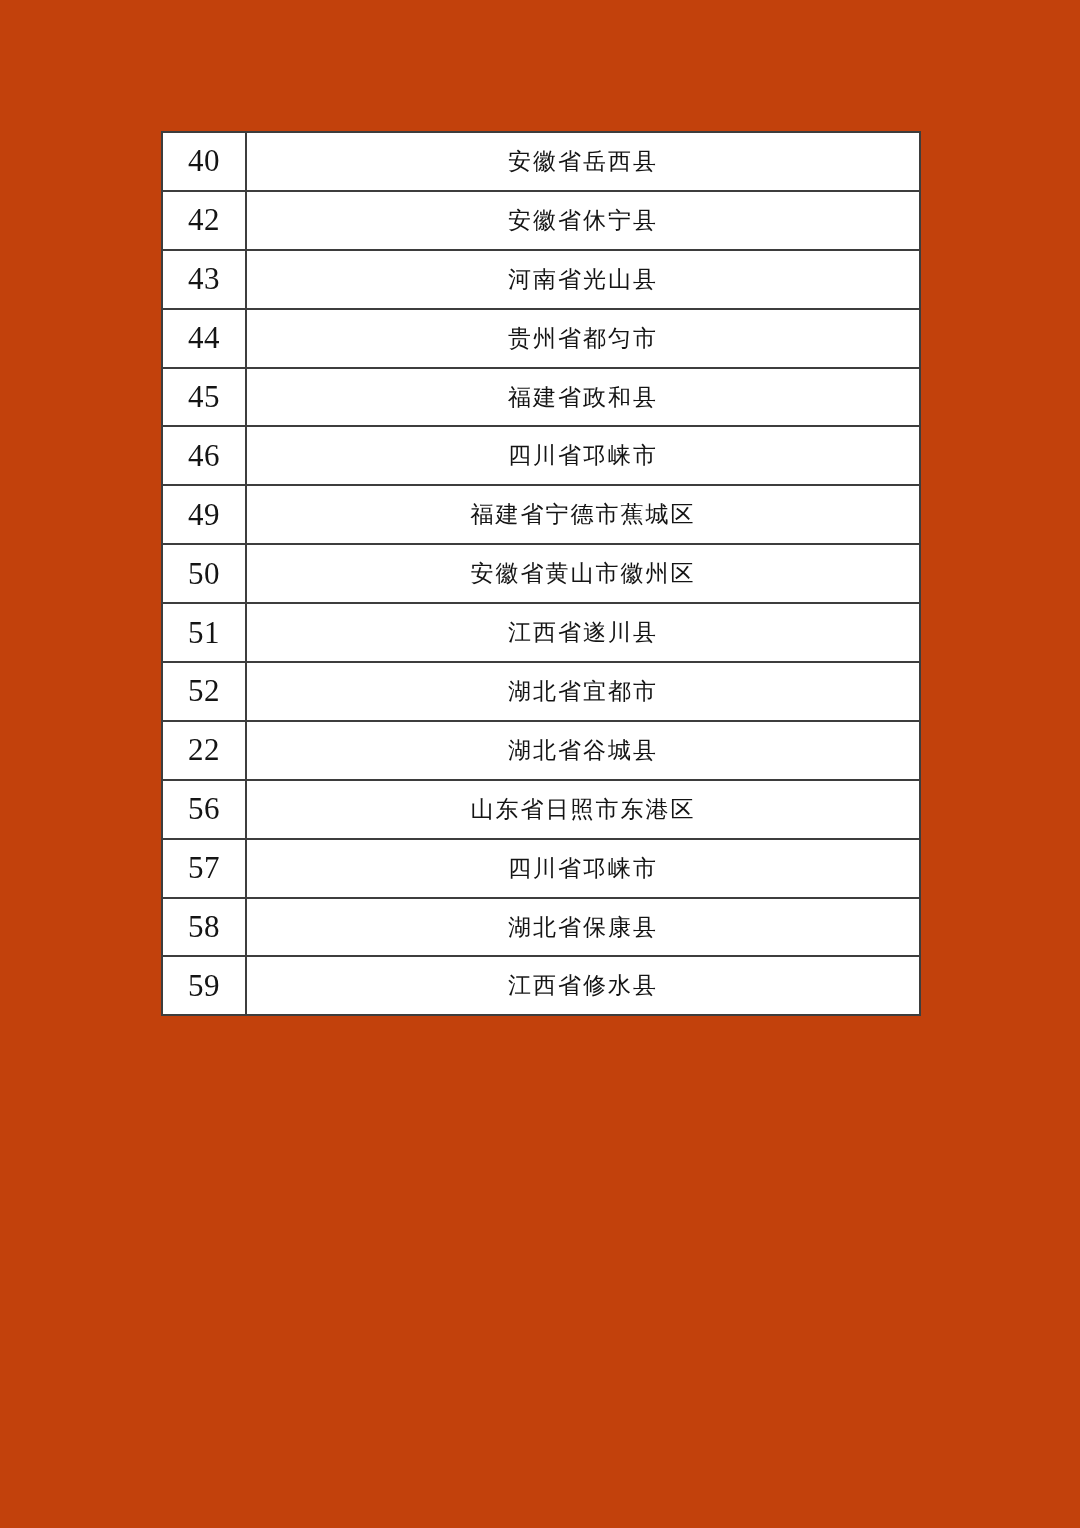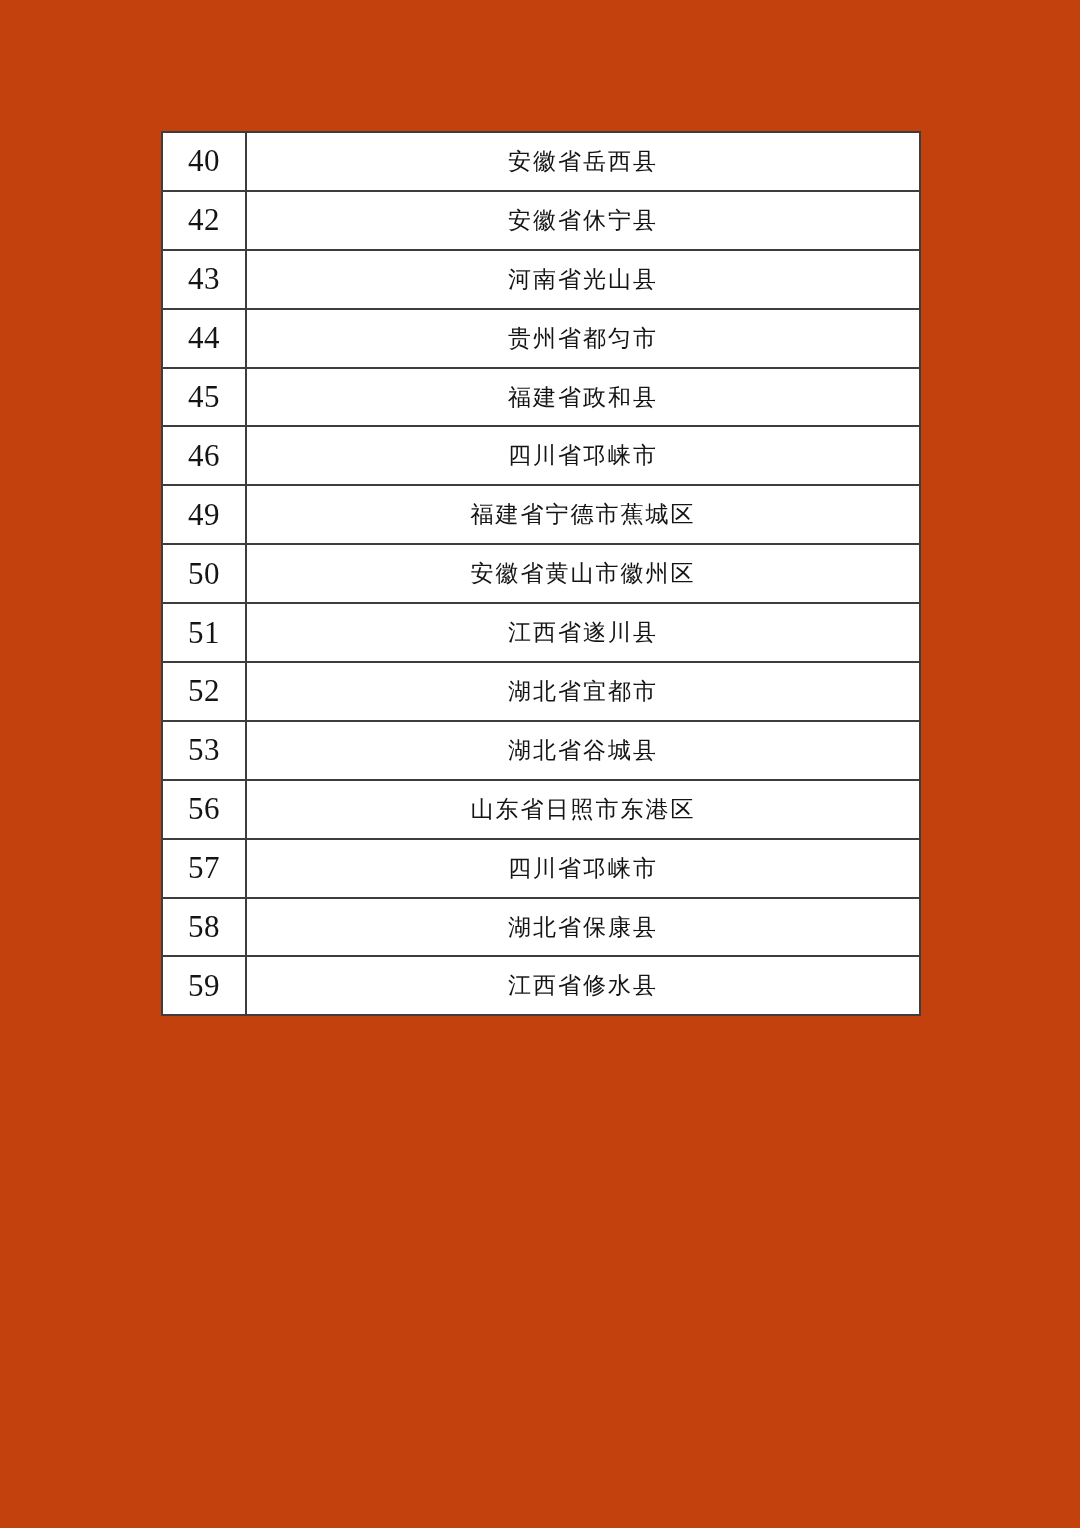--- a/index.html
+++ b/index.html
@@ -99,21 +99,21 @@
     <td class="num-cell">51</td>
     <td class="region-cell">江西省遂川县</td>
   </tr>
 
   <tr>
     <td class="num-cell">52</td>
     <td class="region-cell">湖北省宜都市</td>
   </tr>
 
   <tr>
-    <td class="num-cell">53</td>
+    <td class="num-cell">22</td>
     <td class="region-cell">湖北省谷城县</td>
   </tr>
 
 
 
   <tr>
     <td class="num-cell">56</td>
     <td class="region-cell">山东省日照市东港区</td>
   </tr>
 

